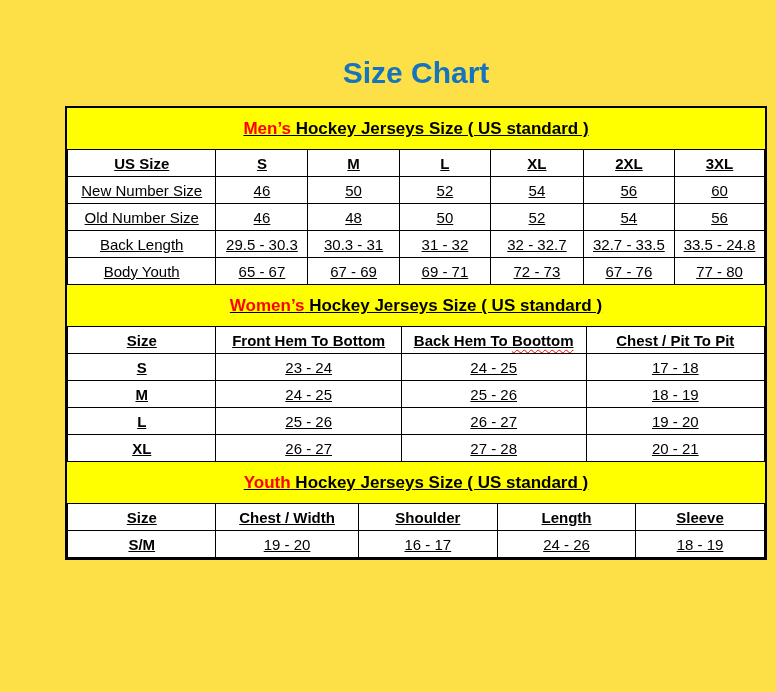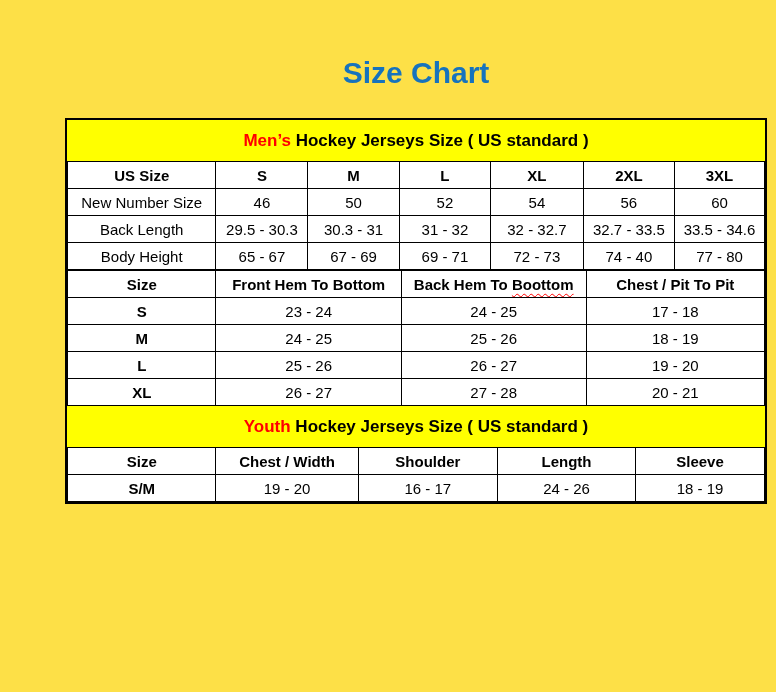--- a/index.html
+++ b/index.html
@@ -22,23 +22,24 @@
     padding-top: 56px;
     padding-bottom: 16px;
     text-align: center;
     font-size: 30px;
     font-weight: bold;
     letter-spacing: 0px;
     color: var(--title-blue, #1673BD);
   }
   .chart {
     width: 698px;
-    margin: 12px auto;
+    margin: 0 auto;
     border: 2px solid var(--border-black, #000000);
     background: #ffffff;
+    text-decoration: underline;
   }
   .banner {
     background: var(--banner-yellow, #FFFF00);
     text-align: center;
     font-weight: bold;
     font-size: 17px;
     padding: 10px 0 9px 0;
     line-height: 22px;
   }
   .banner .highlight {
@@ -115,42 +116,52 @@
             <tr>
               <td class="row-label regular">New Number Size</td>
               <td>46</td>
               <td>50</td>
               <td>52</td>
               <td>54</td>
               <td>56</td>
               <td>60</td>
             </tr>
             <tr>
+              <td class="row-label regular">Old Number Size</td>
+              <td>46</td>
+              <td>48</td>
+              <td>50</td>
+              <td>52</td>
+              <td>54</td>
+              <td>56</td>
+            </tr>
+            <tr>
               <td class="row-label regular">Back Length</td>
               <td>29.5 - 30.3</td>
               <td>30.3 - 31</td>
               <td>31 - 32</td>
               <td>32 - 32.7</td>
               <td>32.7 - 33.5</td>
-              <td>33.5 - 34.6</td>
-            </tr>
-            <tr>
-              <td class="row-label regular">Body Height</td>
+              <td>33.5 - 24.8</td>
+            </tr>
+            <tr>
+              <td class="row-label regular">Body Youth</td>
               <td>65 - 67</td>
               <td>67 - 69</td>
               <td>69 - 71</td>
               <td>72 - 73</td>
-              <td>74 - 40</td>
+              <td>67 - 76</td>
               <td>77 - 80</td>
             </tr>
           </tbody>
         </table>
     </section>
 
     <section>
+      <div class="banner"><span class="highlight">Women’s</span><span> Hockey Jerseys Size ( US standard )</span></div>
       <table>
           <colgroup>
             <col style="width: 21.3%;">
             <col style="width: 26.6%;">
             <col style="width: 26.5%;">
             <col style="width: 25.6%;">
           </colgroup>
           <thead>
             <tr>
               <th>Size</th>

